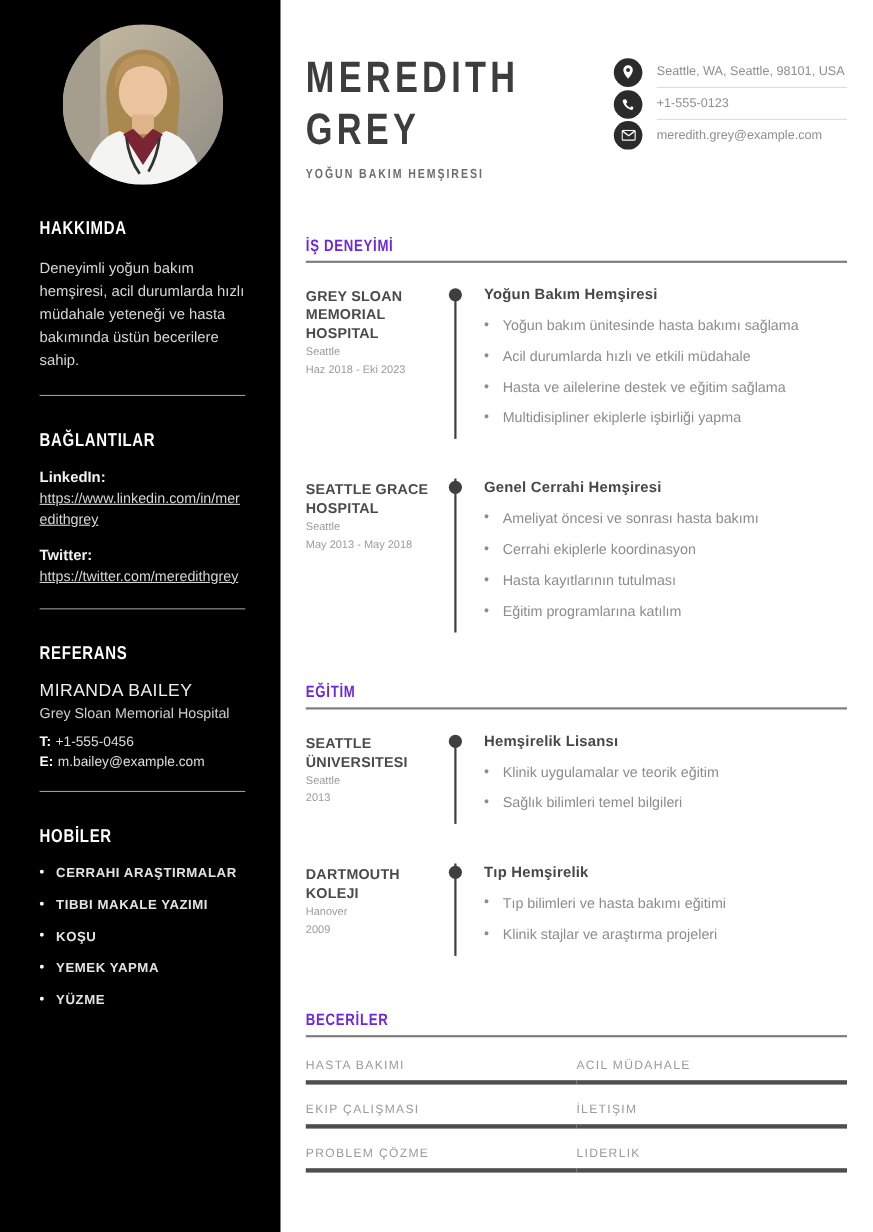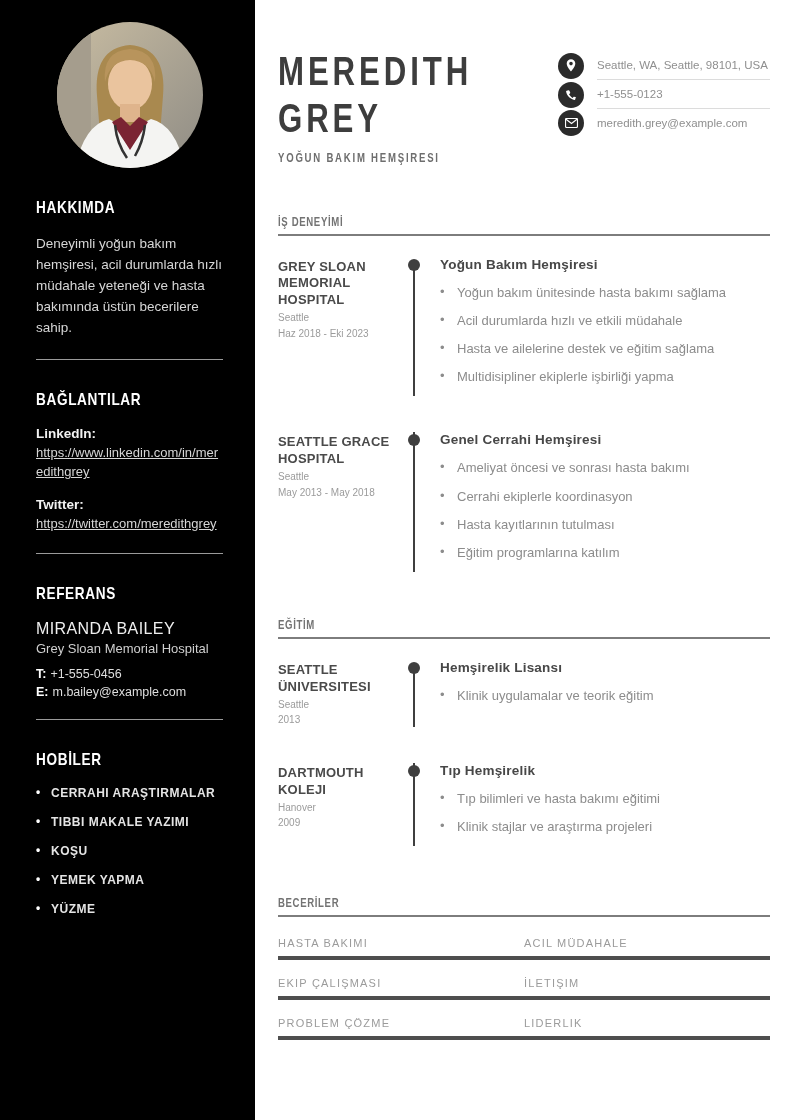--- a/index.html
+++ b/index.html
@@ -75,21 +75,21 @@
   .contact-row { display: flex; align-items: center; }
   .contact-icon {
     width: 26px; height: 26px; min-width: 26px; border-radius: 50%;
     background: #2b2b2b; display: flex; align-items: center; justify-content: center;
     margin-right: 13px;
   }
   .contact-text-wrap { flex: 1; padding: 8px 0; font-size: 11.5px; color: #8f8f8f; }
   .contact-row.with-sep .contact-text-wrap { border-bottom: 1px solid #dcdcdc; }
 
   .section { margin-top: 46px; }
-  .section-heading { font-size: 12px; font-weight: bold; color: #737373; letter-spacing: 0.8px; white-space: nowrap; }
+  .section-heading { font-size: 15px; font-weight: bold; color: #6d28d9; letter-spacing: 0.8px; white-space: nowrap; }
   .section-rule { border: none; border-top: 2px solid #7d7d7d; margin-top: 5px; }
 
   .entries { margin-top: 21px; }
   .entry { display: grid; grid-template-columns: 122px 28px 1fr; }
   .entry.gap-after { padding-bottom: 36px; }
 
   .entry-left { padding-top: 2px; }
   .entry-org { font-size: 13px; font-weight: bold; color: #4a4a4a; line-height: 1.3; letter-spacing: 0.2px; }
   .entry-loc, .entry-dates { font-size: 10px; color: #9b9b9b; line-height: 1.35; margin-top: 2px; }
 
@@ -289,20 +289,21 @@
             <div class="entry-dates">2013</div>
           </div>
           <div class="entry-timeline">
               <span class="tl-line"></span>
               <span class="tl-dot"></span>
             </div>
           <div class="entry-right">
             <div class="entry-role">Hemşirelik Lisansı</div>
             <ul class="bullet-list">
               <li>Klinik uygulamalar ve teorik eğitim</li>
+              <li>Sağlık bilimleri temel bilgileri</li>
             </ul>
           </div>
         </div>
 
         <div class="entry">
           <div class="entry-left">
             <div class="entry-org">DARTMOUTH KOLEJI</div>
             <div class="entry-loc">Hanover</div>
             <div class="entry-dates">2009</div>
           </div>

